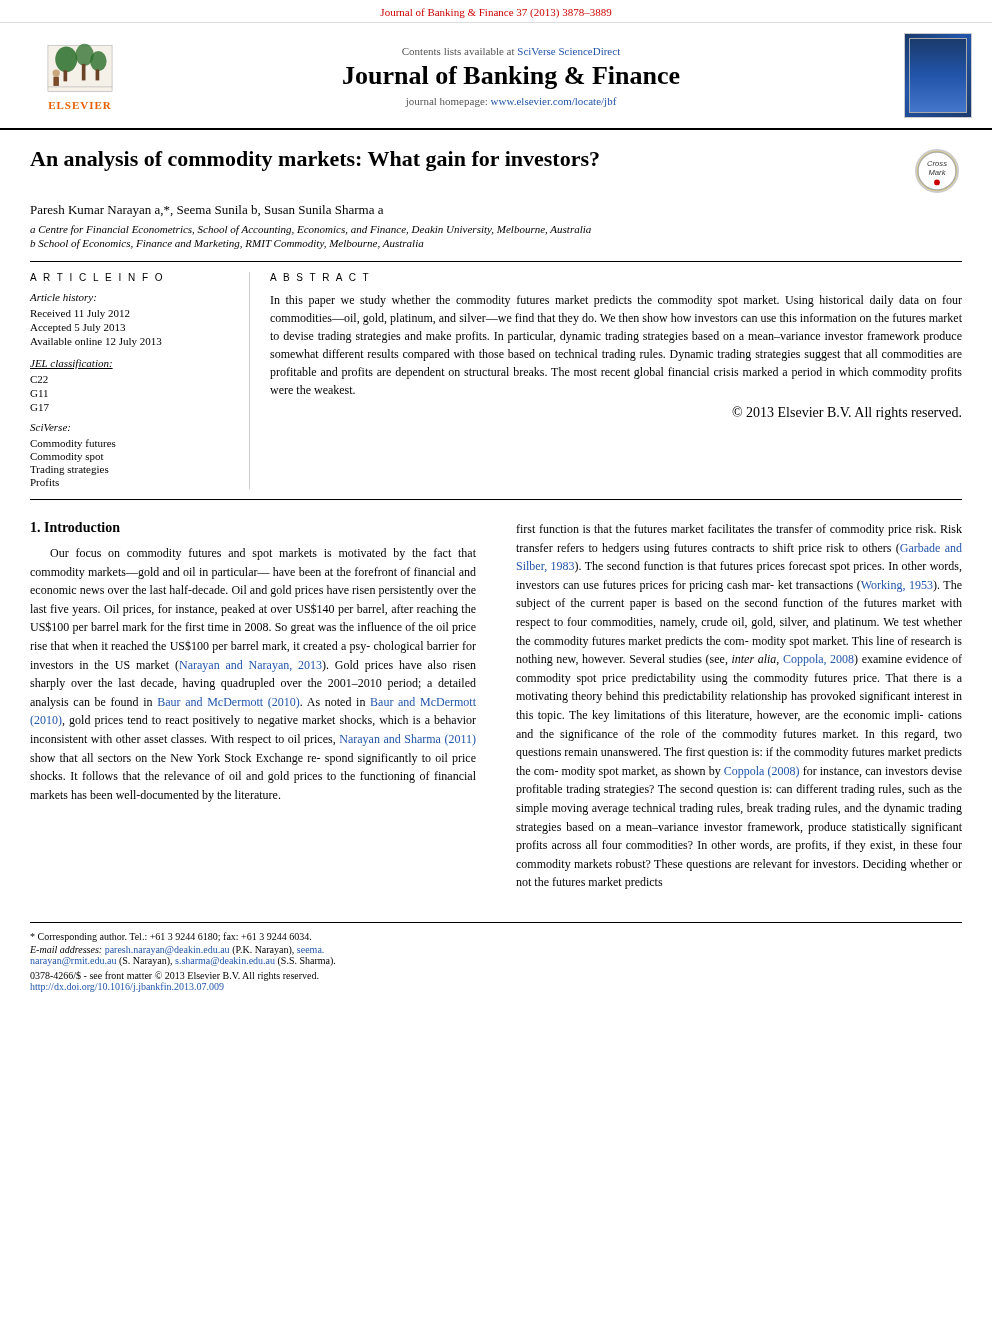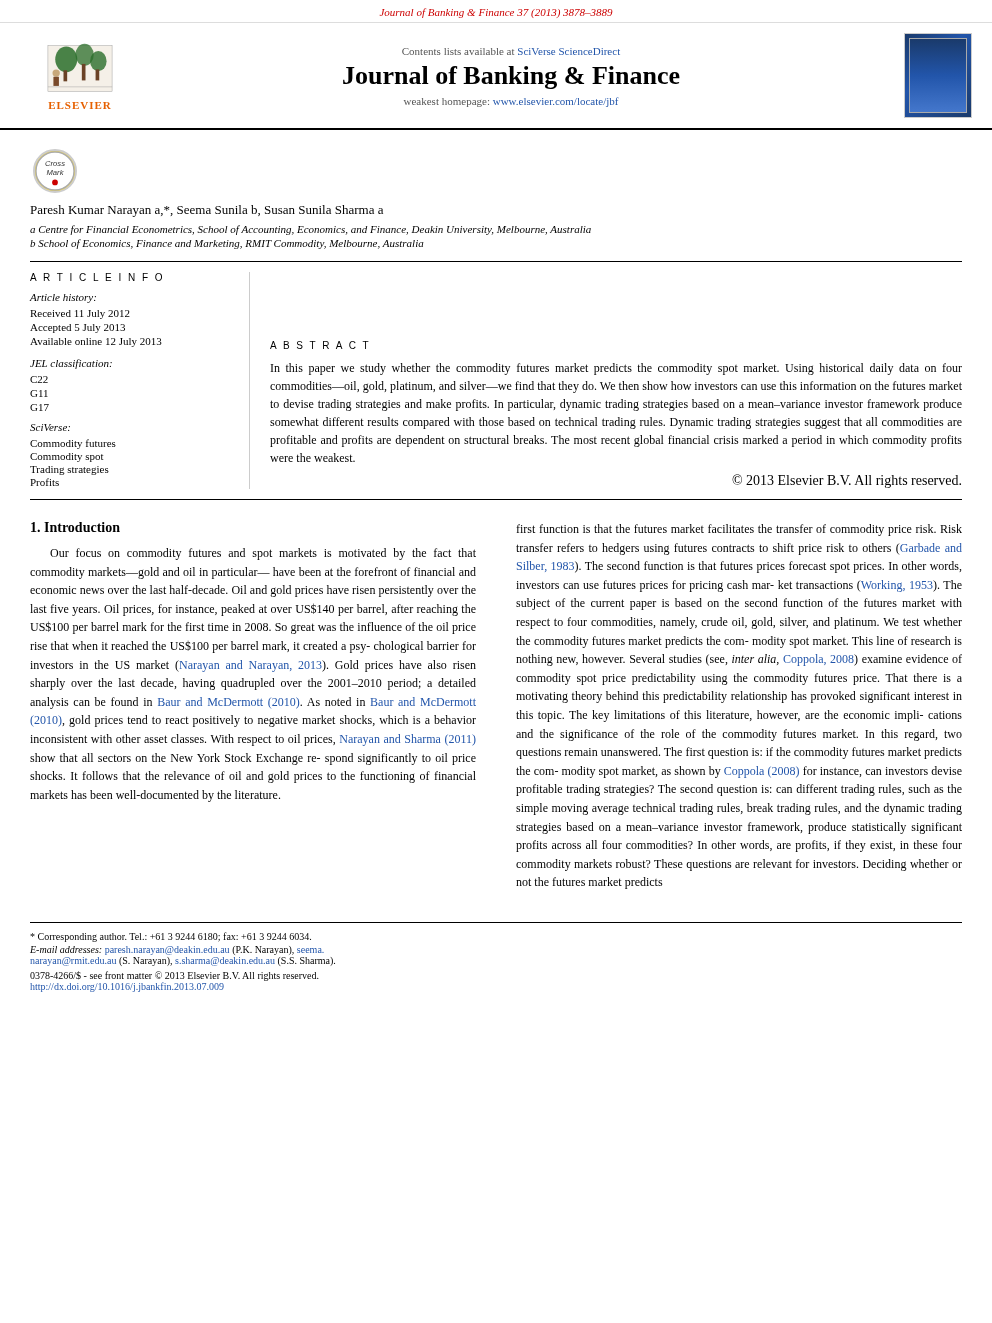--- a/index.html
+++ b/index.html
@@ -13,21 +13,20 @@
     }
 
     
     .journal-top-bar {
       background: #fff;
       text-align: center;
       font-size: 11px;
       color: #c00;
       padding: 6px 0 4px;
       border-bottom: 1px solid #ddd;
-      font-style: italic;
     }
 
     
     .journal-header {
       display: flex;
       align-items: center;
       padding: 10px 20px;
       border-bottom: 2px solid #000;
       background: #fff;
     }
@@ -163,31 +162,29 @@
     }
 
     
     .two-col-section {
       display: flex;
       gap: 20px;
       margin-top: 12px;
       border-top: 1px solid #000;
       border-bottom: 1px solid #000;
       padding: 10px 0;
-      align-items: flex-end;
     }
     .left-col {
       width: 220px;
       flex-shrink: 0;
       border-right: 1px solid #ccc;
       padding-right: 14px;
     }
     .right-col {
       flex: 1;
-      margin-top: 18px;
     }
     .section-heading {
       font-size: 10px;
       letter-spacing: 2px;
       font-weight: normal;
       font-family: Arial, sans-serif;
       margin-bottom: 8px;
       color: #000;
     }
     .info-label {
@@ -316,35 +313,36 @@
     </div>
   </div>
 
   <div class="journal-header-center">
     <div class="sciverse-line">
       <span>Contents lists available at </span>
       <a class="sciverse-link" href="#">SciVerse ScienceDirect</a>
     </div>
     <div class="journal-title-main">Journal of Banking &amp; Finance</div>
     <div class="journal-homepage">
-      <span>weakest homepage: </span>
+      <span>journal homepage: </span>
       <a class="journal-homepage-link" href="#">www.elsevier.com/locate/jbf</a>
     </div>
   </div>
 
   <div class="journal-header-right">
     <div class="cover-image">
       <div class="cover-image-inner"></div>
     </div>
   </div>
 </div>
 
 <div class="main-content">
 
   <div class="article-title-section">
+    <div class="article-title">An analysis of commodity markets: What gain for investors?</div>
     <div class="crossmark">
       <div class="crossmark-icon">
         <svg width="42" height="42" viewBox="0 0 42 42">
           <circle cx="21" cy="21" r="20" fill="white" stroke="#aaa" stroke-width="1.5"></circle>
           <text x="21" y="16" text-anchor="middle" font-size="8" fill="#333" font-family="Arial">Cross</text>
           <text x="21" y="25" text-anchor="middle" font-size="8" fill="#333" font-family="Arial">Mark</text>
           <circle cx="21" cy="33" r="3" fill="#c00"></circle>
         </svg>
       </div>
     </div>
@@ -357,21 +355,21 @@
 
   <div class="two-col-section">
     <div class="left-col">
       <div class="section-heading">A R T I C L E   I N F O</div>
 
       <div class="info-label">Article history:</div>
       <div class="info-dates">Received 11 July 2012</div>
       <div class="info-dates">Accepted 5 July 2013</div>
       <div class="info-dates">Available online 12 July 2013</div>
 
-      <div class="info-label" style="margin-top:10px;">JEL classification:</div>
+      <div class="info-label" style="margin-top:10px;text-decoration:underline;">JEL classification:</div>
       <div class="jel-codes">C22</div>
       <div class="jel-codes">G11</div>
       <div class="jel-codes">G17</div>
 
       <div class="keywords-label">SciVerse:</div>
       <div class="keyword-item">Commodity futures</div>
       <div class="keyword-item">Commodity spot</div>
       <div class="keyword-item">Trading strategies</div>
       <div class="keyword-item">Profits</div>
     </div>

